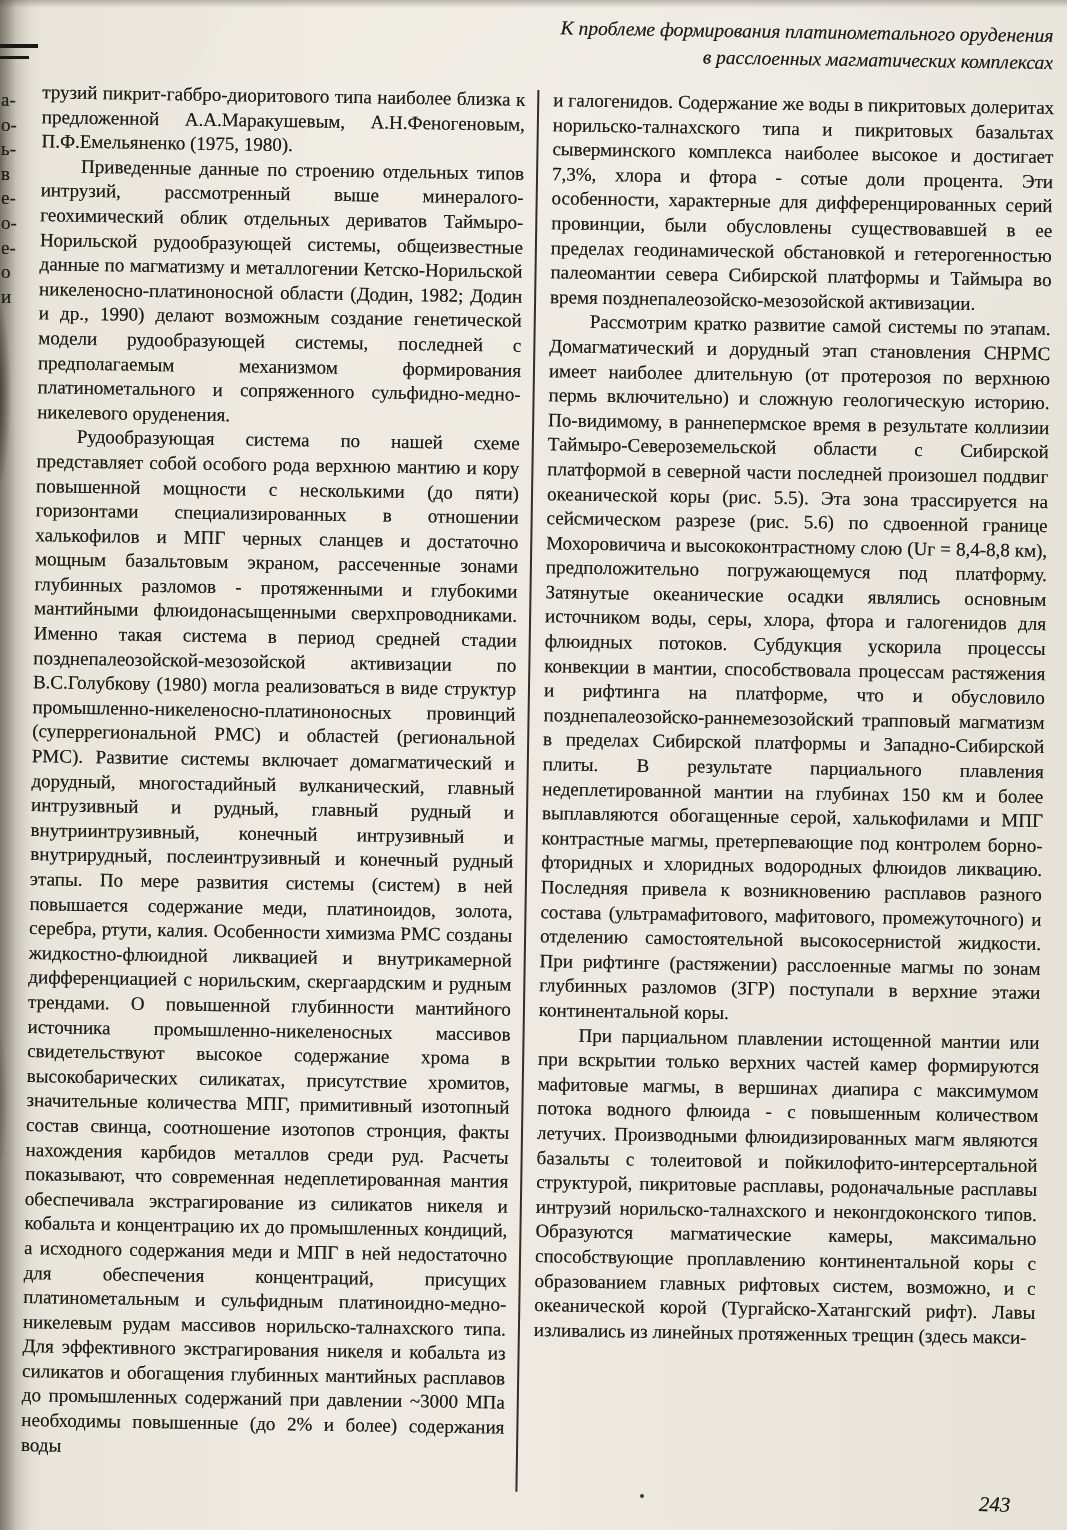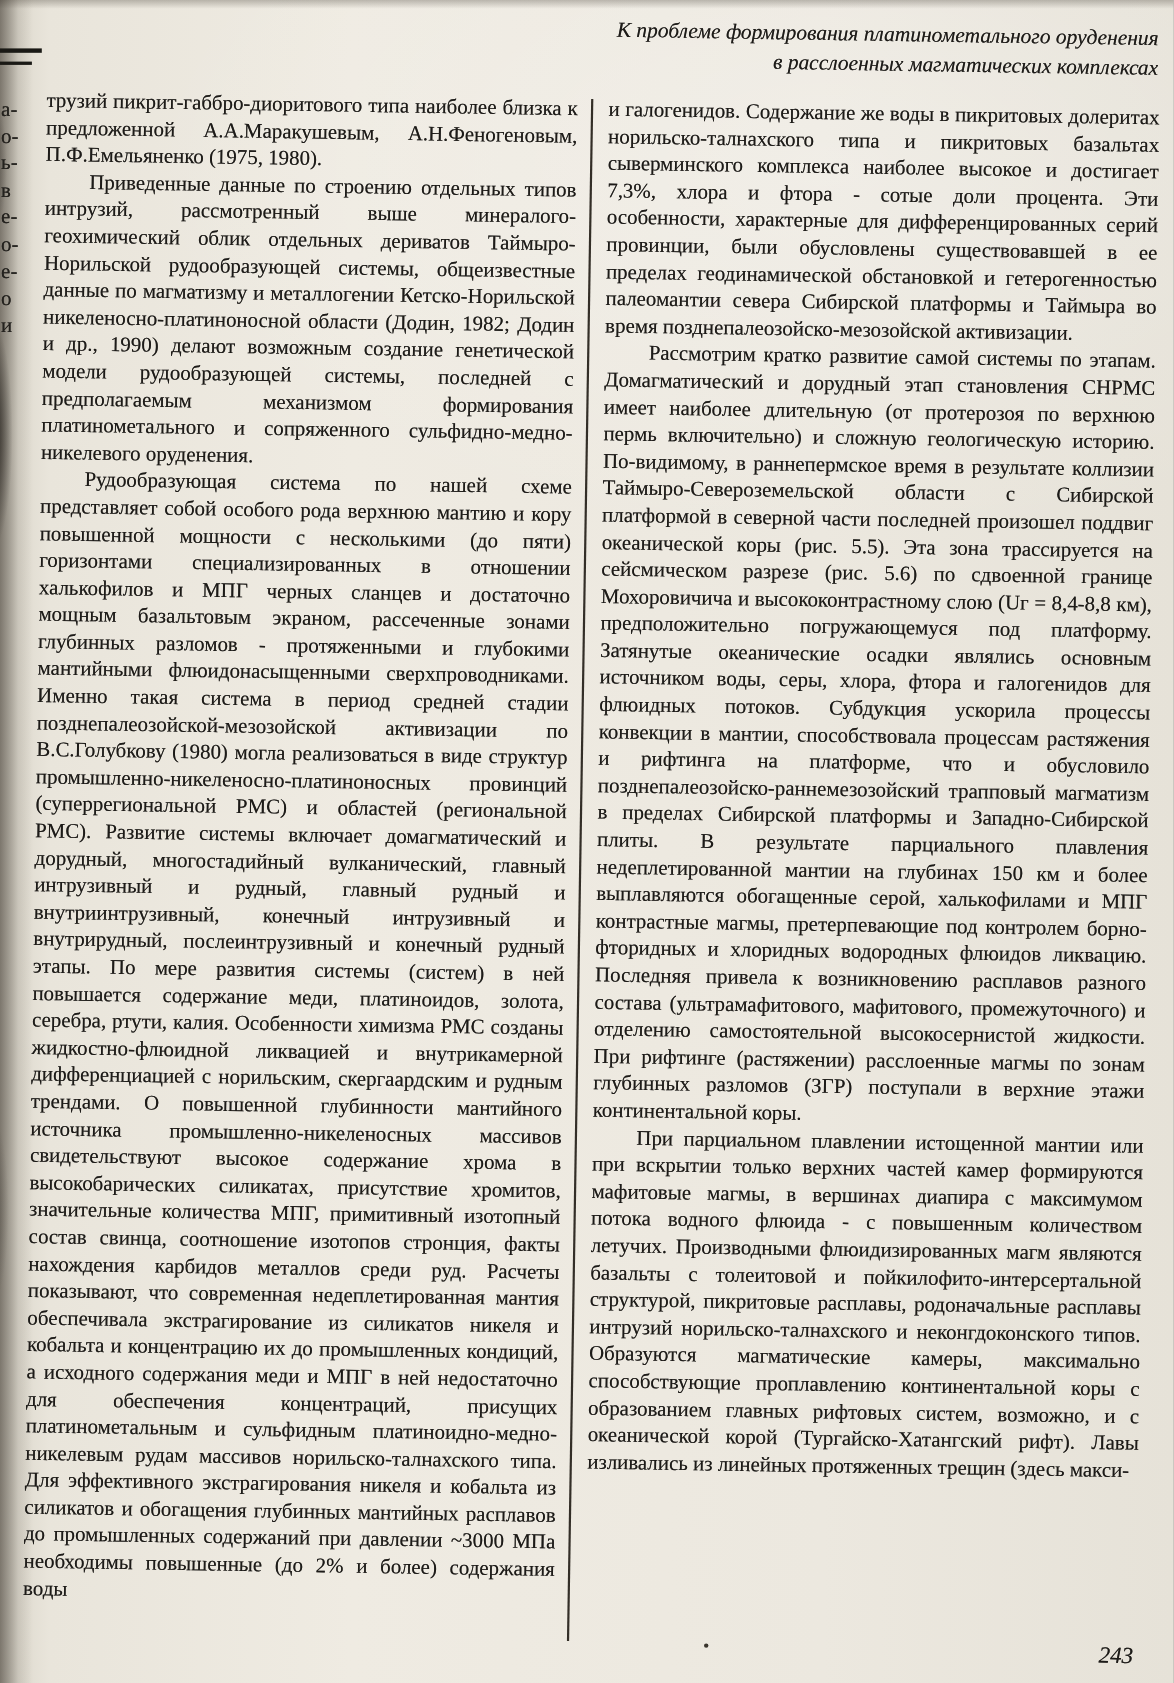--- a/index.html
+++ b/index.html
@@ -66,21 +66,21 @@
   .col.right{flex:1;}
   .divider{
     width:2px;height:1402px;flex:0 0 2px;
     margin:2px 14px 0 12px;
     background:linear-gradient(180deg,#3a342c, #2c2archive722);
     background:#332e27;
   }
   .col p{margin:0;}
   .col p.ind{text-indent:40px;}
   .page-number{
-    position:absolute;right:24px;bottom:20px;
+    position:absolute;right:44px;bottom:20px;
     font-style:italic;font-size:21px;
     text-shadow:0 0 .5px rgba(0,0,0,.6);
     margin-top:40px;
   }
   .speck{
     position:absolute;left:640px;top:1494px;width:4px;height:4px;
     background:#3a352d;border-radius:50%;
   }
 </style>
 </head>

